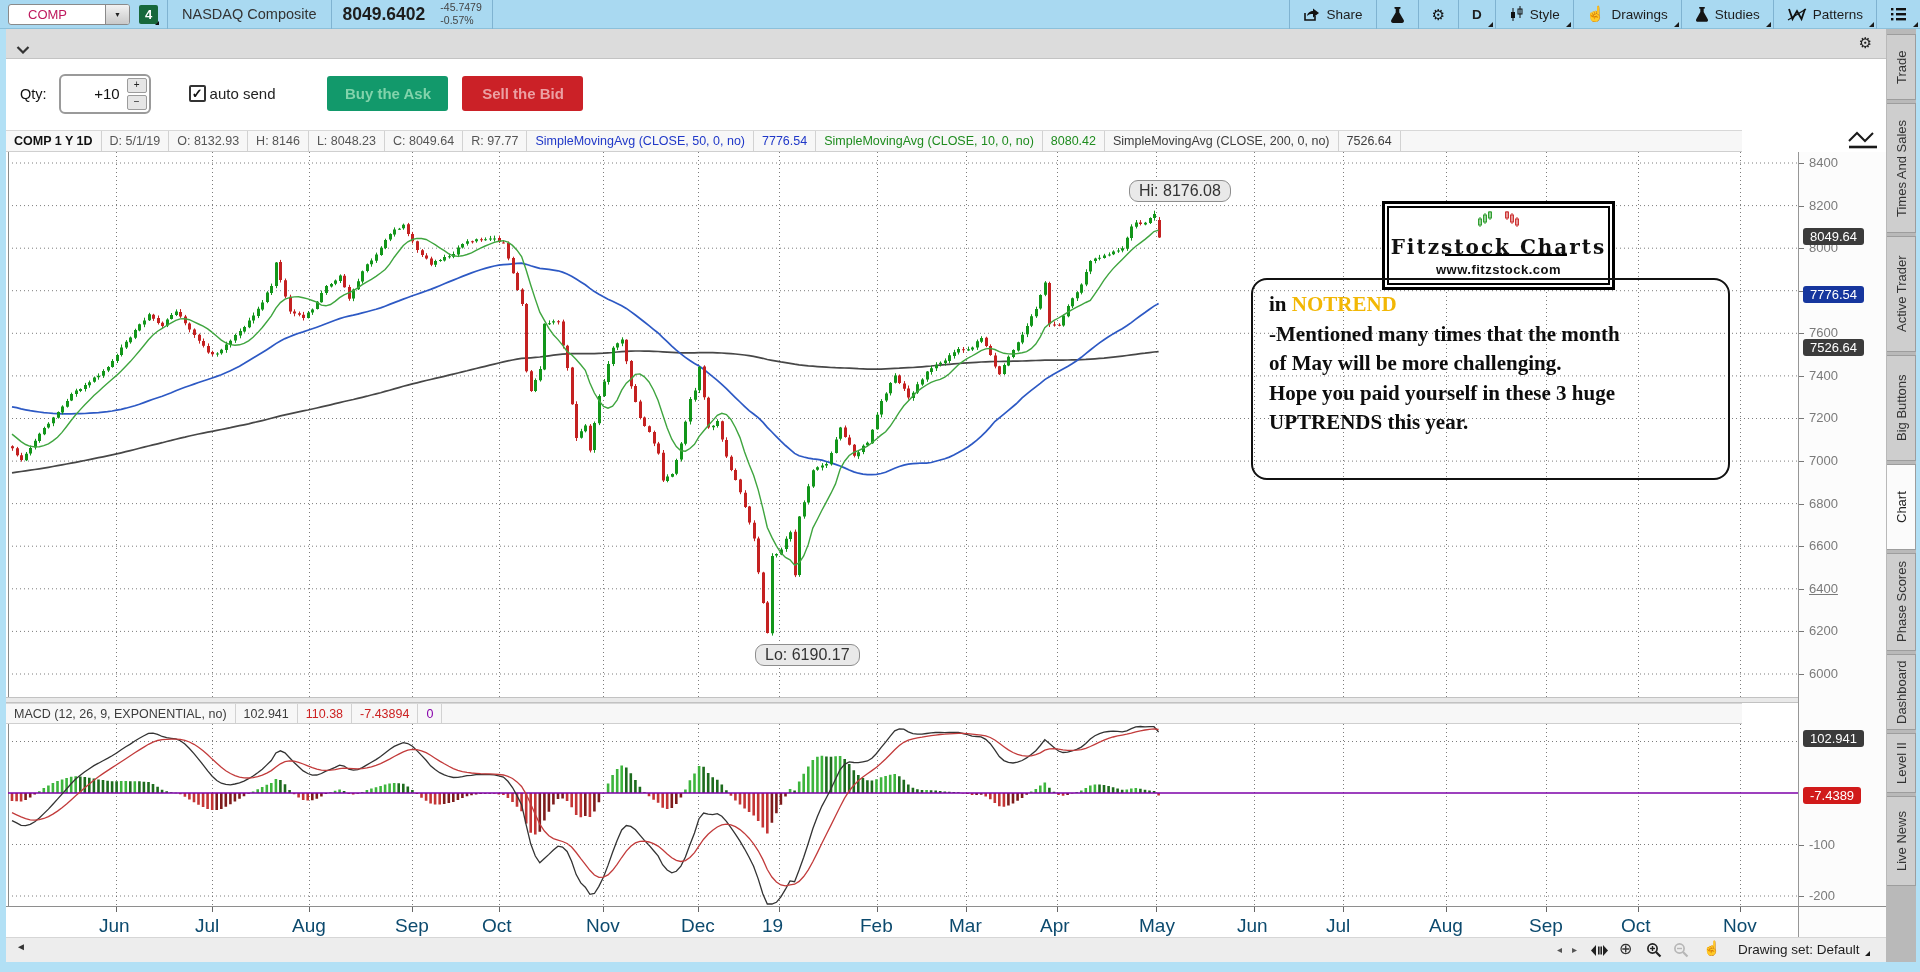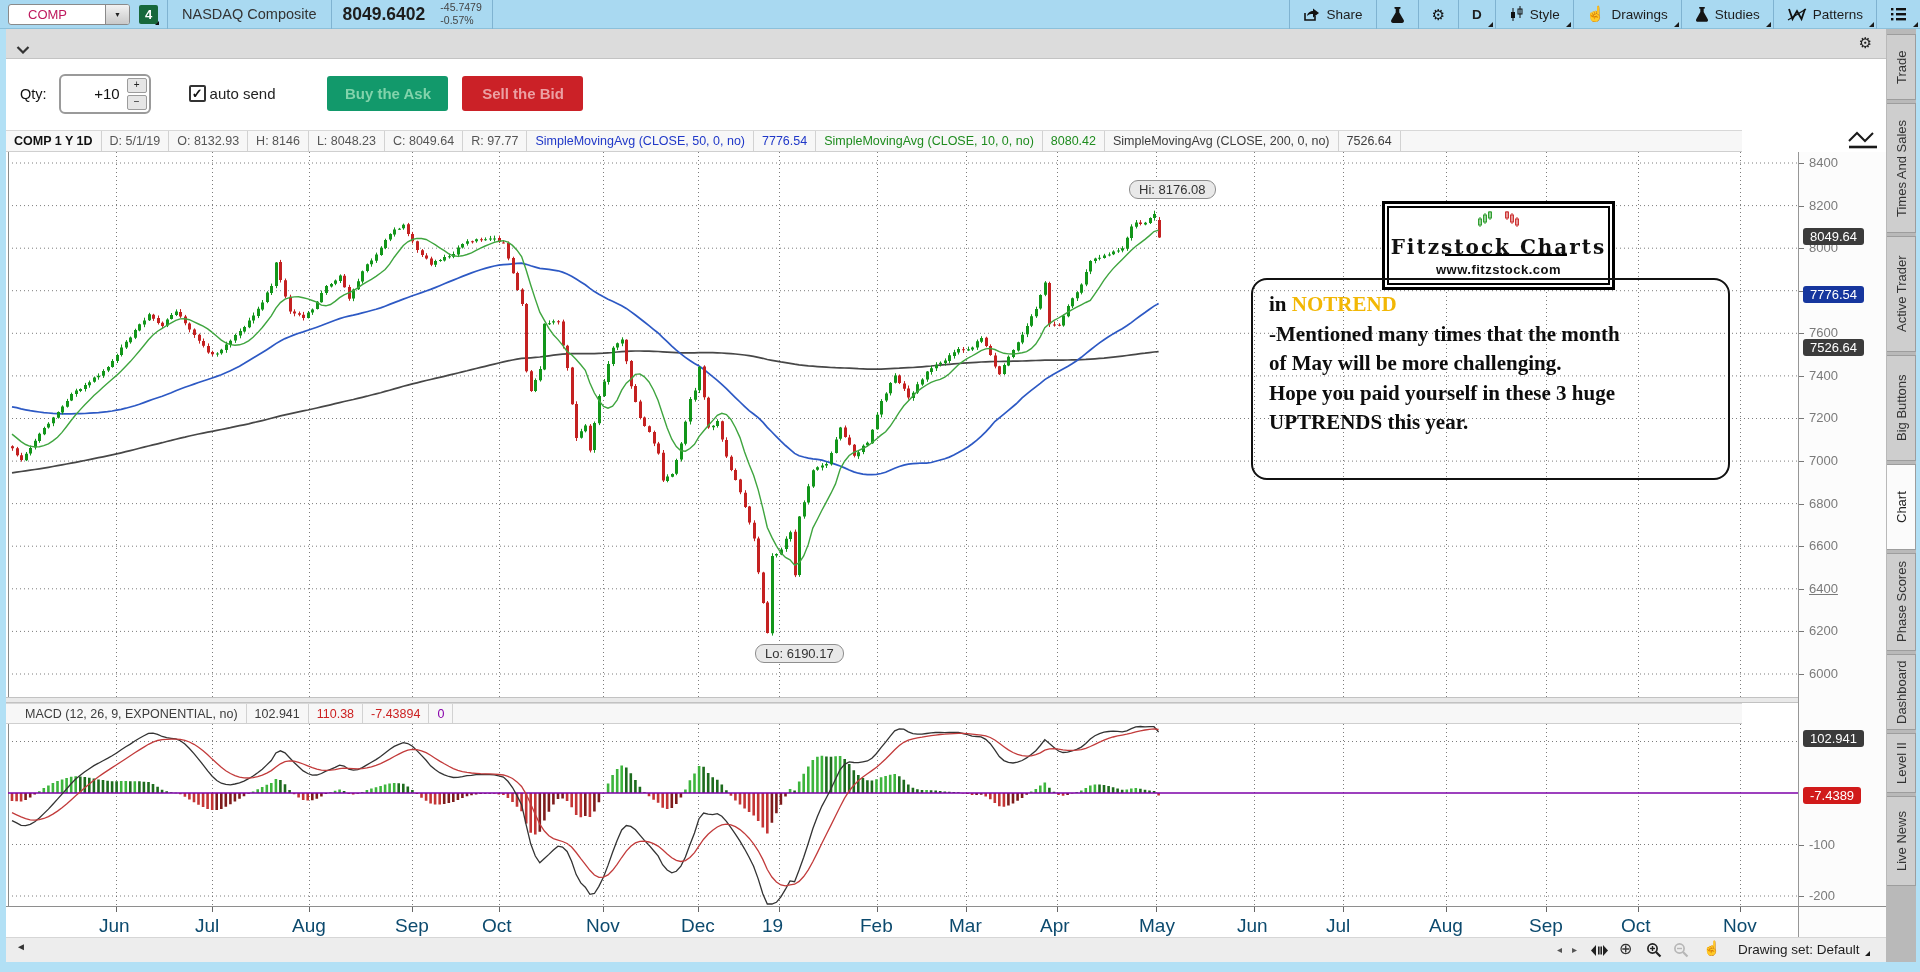--- a/index.html
+++ b/index.html
@@ -52,21 +52,21 @@
   .hfill{flex:1;border-right:none}
 
   
   #priceplot{position:absolute;left:2px;top:93px;width:1790px;height:545px}
   #macdplot{position:absolute;left:2px;top:665px;width:1790px;height:182px}
   #splitter{position:absolute;left:0;top:638px;width:1880px;height:6px;background:#e9e9e9;border-top:1px solid #c2c2c2;border-bottom:1px solid #c2c2c2}
   svg path.grid{stroke:#5a5a5a;stroke-width:0.8;stroke-dasharray:1 3;fill:none}
   svg path.axedge{stroke:#8a8a8a;stroke-width:1;fill:none}
 
   
-  .hlbubble{position:absolute;background:#e9e9e9;border:1px solid #8e8e8e;border-radius:9px;padding:1px 9px;font-size:13px;color:#333;white-space:nowrap}
+  .hlbubble{position:absolute;background:#e9e9e9;border:1px solid #8e8e8e;border-radius:9px;padding:1px 9px;font-size:16px;color:#333;white-space:nowrap}
 
   
   #logobox{position:absolute;left:1374px;top:49px;width:233px;height:89px;border:3px solid #000;background:#fff;padding:2px}
   #logoinner{width:100%;height:100%;border:2px solid #000;text-align:center;position:relative}
   #logotitle{font-family:"DejaVu Serif","Liberation Serif",serif;font-weight:bold;font-size:20px;letter-spacing:2px;color:#111;margin-top:2px}
   #logounder{position:absolute;left:56px;top:46px;width:122px;height:2px;background:#000}
   #logourl{font-size:13px;font-weight:bold;color:#111;margin-top:3px;letter-spacing:0.5px}
 
   
   #notebox{position:absolute;left:1243px;top:126px;width:479px;height:202px;border:2px solid #111;border-radius:16px;padding:10px 16px;background:transparent}
@@ -275,21 +275,21 @@
           <div class="nline"><span>-Mentioned many times that the month</span></div>
           <div class="nline"><span>of May will be more challenging.</span></div>
           <div class="nline"><span>Hope you paid yourself in these 3 huge</span></div>
           <div class="nline"><span>UPTRENDS this year.</span></div>
         </div>
     </div>
 
     <div id="splitter"></div>
 
     <div id="macdhdr" class="hdrrow">
-        <div class="hcell" style="color: rgb(60, 60, 60); margin-left: 11px;">MACD (12, 26, 9, EXPONENTIAL, no)</div>
+        <div class="hcell" style="color: rgb(60, 60, 60);">MACD (12, 26, 9, EXPONENTIAL, no)</div>
         <div class="hcell" style="color: rgb(60, 60, 60);">102.941</div>
         <div class="hcell" style="color: rgb(204, 34, 34);">110.38</div>
         <div class="hcell" style="color: rgb(204, 34, 34);">-7.43894</div>
         <div class="hcell" style="color: rgb(136, 0, 170);">0</div>
         <div class="hcell hfill"></div>
       </div>
 
     <div id="macdplot">
       <svg id="macd-svg" width="1790" height="182">
           <path class="grid" d="M0 17.5H1790M0 120.5H1790M0 172.0H1790"></path>

